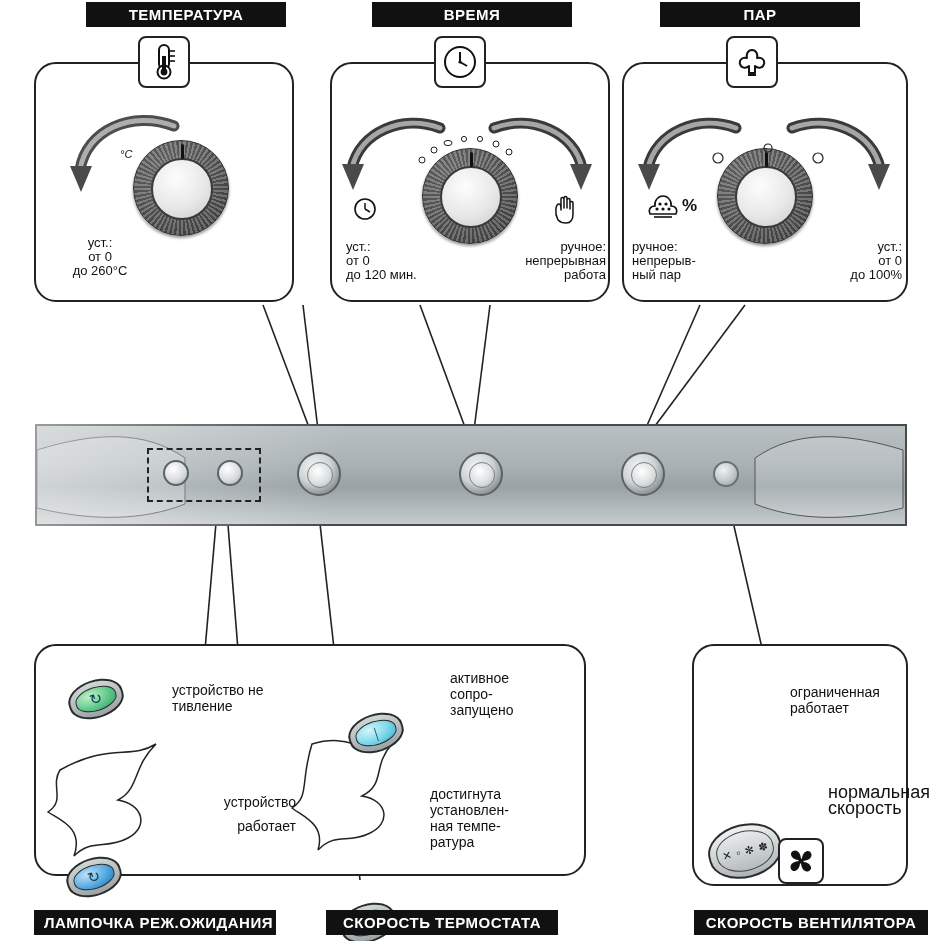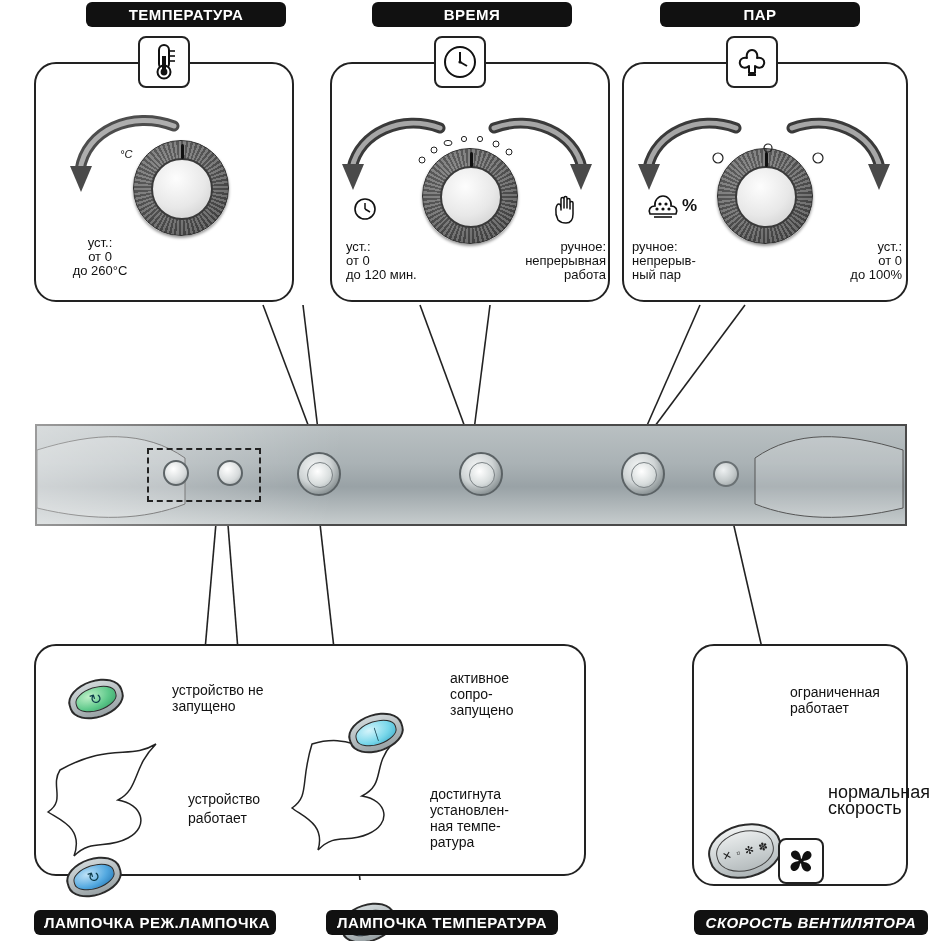--- a/index.html
+++ b/index.html
@@ -14,21 +14,20 @@
   .abs{position:absolute;}
 
   
   .banner{
     background:#111;color:#fff;
     font-size:15px;font-weight:bold;
     letter-spacing:.5px;
     text-align:center;
     padding:4px 10px;
     white-space:nowrap;
-    border-radius:6px;
   }
 
   
   .panel{
     border:2px solid #222;
     border-radius:22px;
     background:#fff;
     box-sizing:border-box;
   }
 
@@ -375,35 +374,35 @@
     <path d="M60 770 C110 742 130 760 156 744 C132 768 140 788 118 800 C142 804 150 826 128 838 C106 850 92 838 74 856 C84 828 60 820 48 812 C66 800 50 786 60 770 Z"></path>
     <path d="M312 744 C352 732 360 756 392 744 C372 766 386 784 362 796 C388 800 392 824 368 834 C346 844 336 832 318 850 C326 824 302 816 292 808 C310 796 300 782 312 744 Z"></path>
   </g>
 </svg>
 
 <div class="abs pill g-green" style="left:68px;top:680px;">
   <div class="glass"></div>
   <div class="glyph">↻</div>
 </div>
 <div class="abs cap left" style="left:172px;top:682px;width:150px;white-space:pre-line;font-size:14px;line-height:16px;">устройство не
-запущено</div>
+тивление</div>
 
 <div class="abs pill g-cyan" style="left:348px;top:676px;">
   <div class="glass"></div>
   <div class="glyph">|</div>
 </div>
 <div class="abs cap left" style="left:450px;top:670px;width:130px;white-space:pre-line;font-size:14px;line-height:16px;">активное
 сопро-
 запущено</div>
 
 <div class="abs pill g-blue" style="left:66px;top:782px;">
   <div class="glass"></div>
   <div class="glyph">↻</div>
 </div>
-<div class="abs cap left" style="left:188px;top:790px;width:140px;white-space:pre-line;font-size:14px;line-height:19px;">устройство
+<div class="abs cap left" style="left:156px;top:790px;width:140px;white-space:pre-line;font-size:14px;line-height:24px;text-align:right;">устройство
 работает</div>
 
 <div class="abs pill g-blue2" style="left:340px;top:790px;">
   <div class="glass"></div>
   <div class="glyph">|</div>
 </div>
 <div class="abs cap left" style="left:430px;top:786px;width:150px;white-space:pre-line;font-size:14px;line-height:16px;">достигнута
 установлен-
 ная темпе-
 ратура</div>
@@ -430,15 +429,15 @@
     <g fill="#111">
       <path d="M16 15 C16 8 12 4 8 6 C4 8 6 14 13 15 Z"></path>
       <path d="M17 16 C24 16 28 12 26 8 C24 4 18 6 17 13 Z"></path>
       <path d="M16 17 C16 24 20 28 24 26 C28 24 26 18 19 17 Z"></path>
       <path d="M15 16 C8 16 4 20 6 24 C8 28 14 26 15 19 Z"></path>
       <circle cx="16" cy="16" r="2.6"></circle>
     </g>
   </svg>
 </div>
 
-<div class="abs banner" style="left:34px;top:910px;width:222px;">ЛАМПОЧКА РЕЖ.ЛАМПОЧКА</div>
-<div class="abs banner" style="left:326px;top:910px;width:212px;">ЛАМПОЧКА ТЕМПЕРАТУРА</div>
-<div class="abs banner" style="left:694px;top:910px;width:214px;font-style:italic;">СКОРОСТЬ ВЕНТИЛЯТОРА</div>
+<div class="abs banner" style="left:34px;top:910px;width:222px;">ЛАМПОЧКА РЕЖ.ОЖИДАНИЯ</div>
+<div class="abs banner" style="left:326px;top:910px;width:212px;">СКОРОСТЬ ТЕРМОСТАТА</div>
+<div class="abs banner" style="left:694px;top:910px;width:214px;">СКОРОСТЬ ВЕНТИЛЯТОРА</div>
 
 </body></html>

